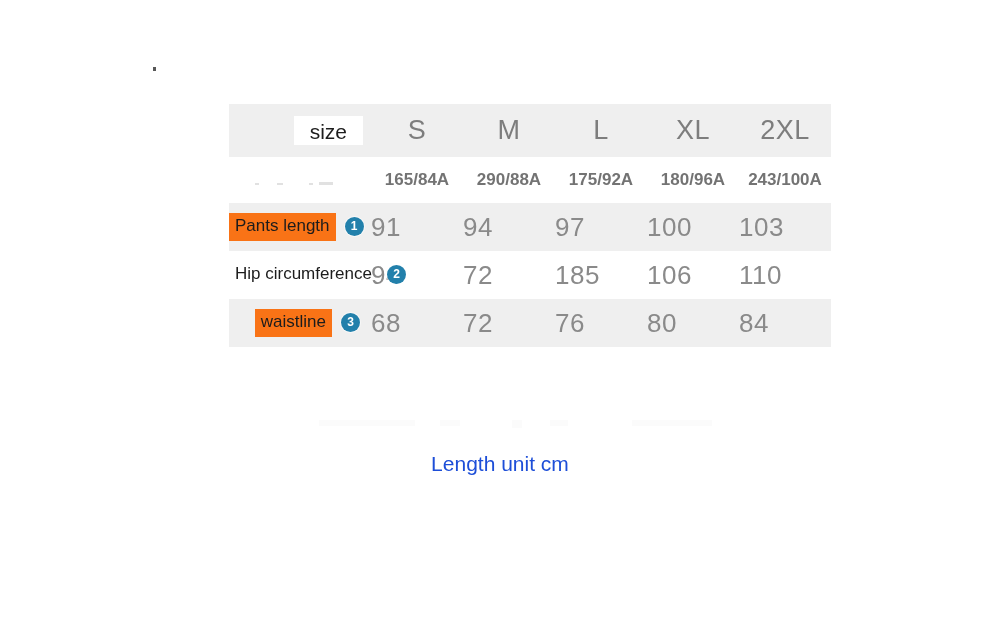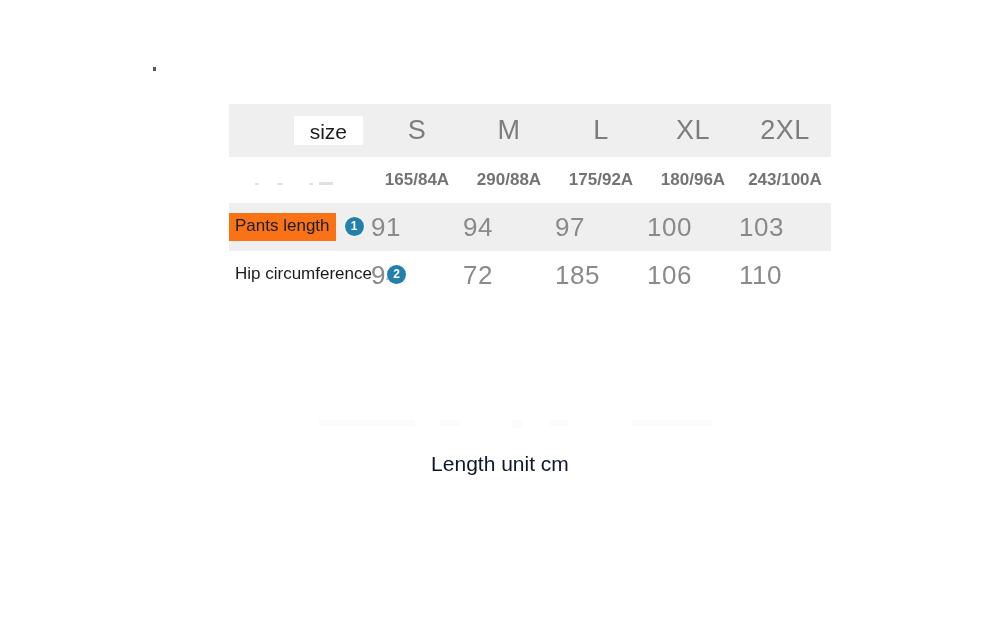--- a/index.html
+++ b/index.html
@@ -159,21 +159,21 @@
   }
 
   
   #caption {
     position: absolute;
     left: 0;
     top: 452px;
     width: 1000px;
     text-align: center;
     font-size: 21px;
-    color: #0f172a;
+    color: #1d4ed8;
   }
 </style>
 </head>
 <body>
 
 <div id="artifact-dot"></div>
 
 <div class="ghost-strip" style="left:319px; top:420px; width:96px; height:6px;"></div>
 <div class="ghost-strip" style="left:440px; top:420px; width:20px; height:6px;"></div>
 <div class="ghost-strip" style="left:512px; top:420px; width:10px; height:8px;"></div>
@@ -238,18 +238,31 @@
           <span class="badge">2</span>
         </span>
       </td>
       <td class="val-cell">94</td>
       <td class="val-cell">72</td>
       <td class="val-cell">185</td>
       <td class="val-cell">106</td>
       <td class="val-cell">110</td>
     </tr>
 
+    <tr class="data-row row-shaded">
+      <td class="lbl-cell">
+        <span class="lbl-inner">
+          <span class="lbl-text boxed">waistline</span>
+          <span class="badge">3</span>
+        </span>
+      </td>
+      <td class="val-cell">68</td>
+      <td class="val-cell">72</td>
+      <td class="val-cell">76</td>
+      <td class="val-cell">80</td>
+      <td class="val-cell">84</td>
+    </tr>
 
 
   </tbody>
 </table>
 
 <div id="caption">Length unit cm</div>
 
 </body></html>

